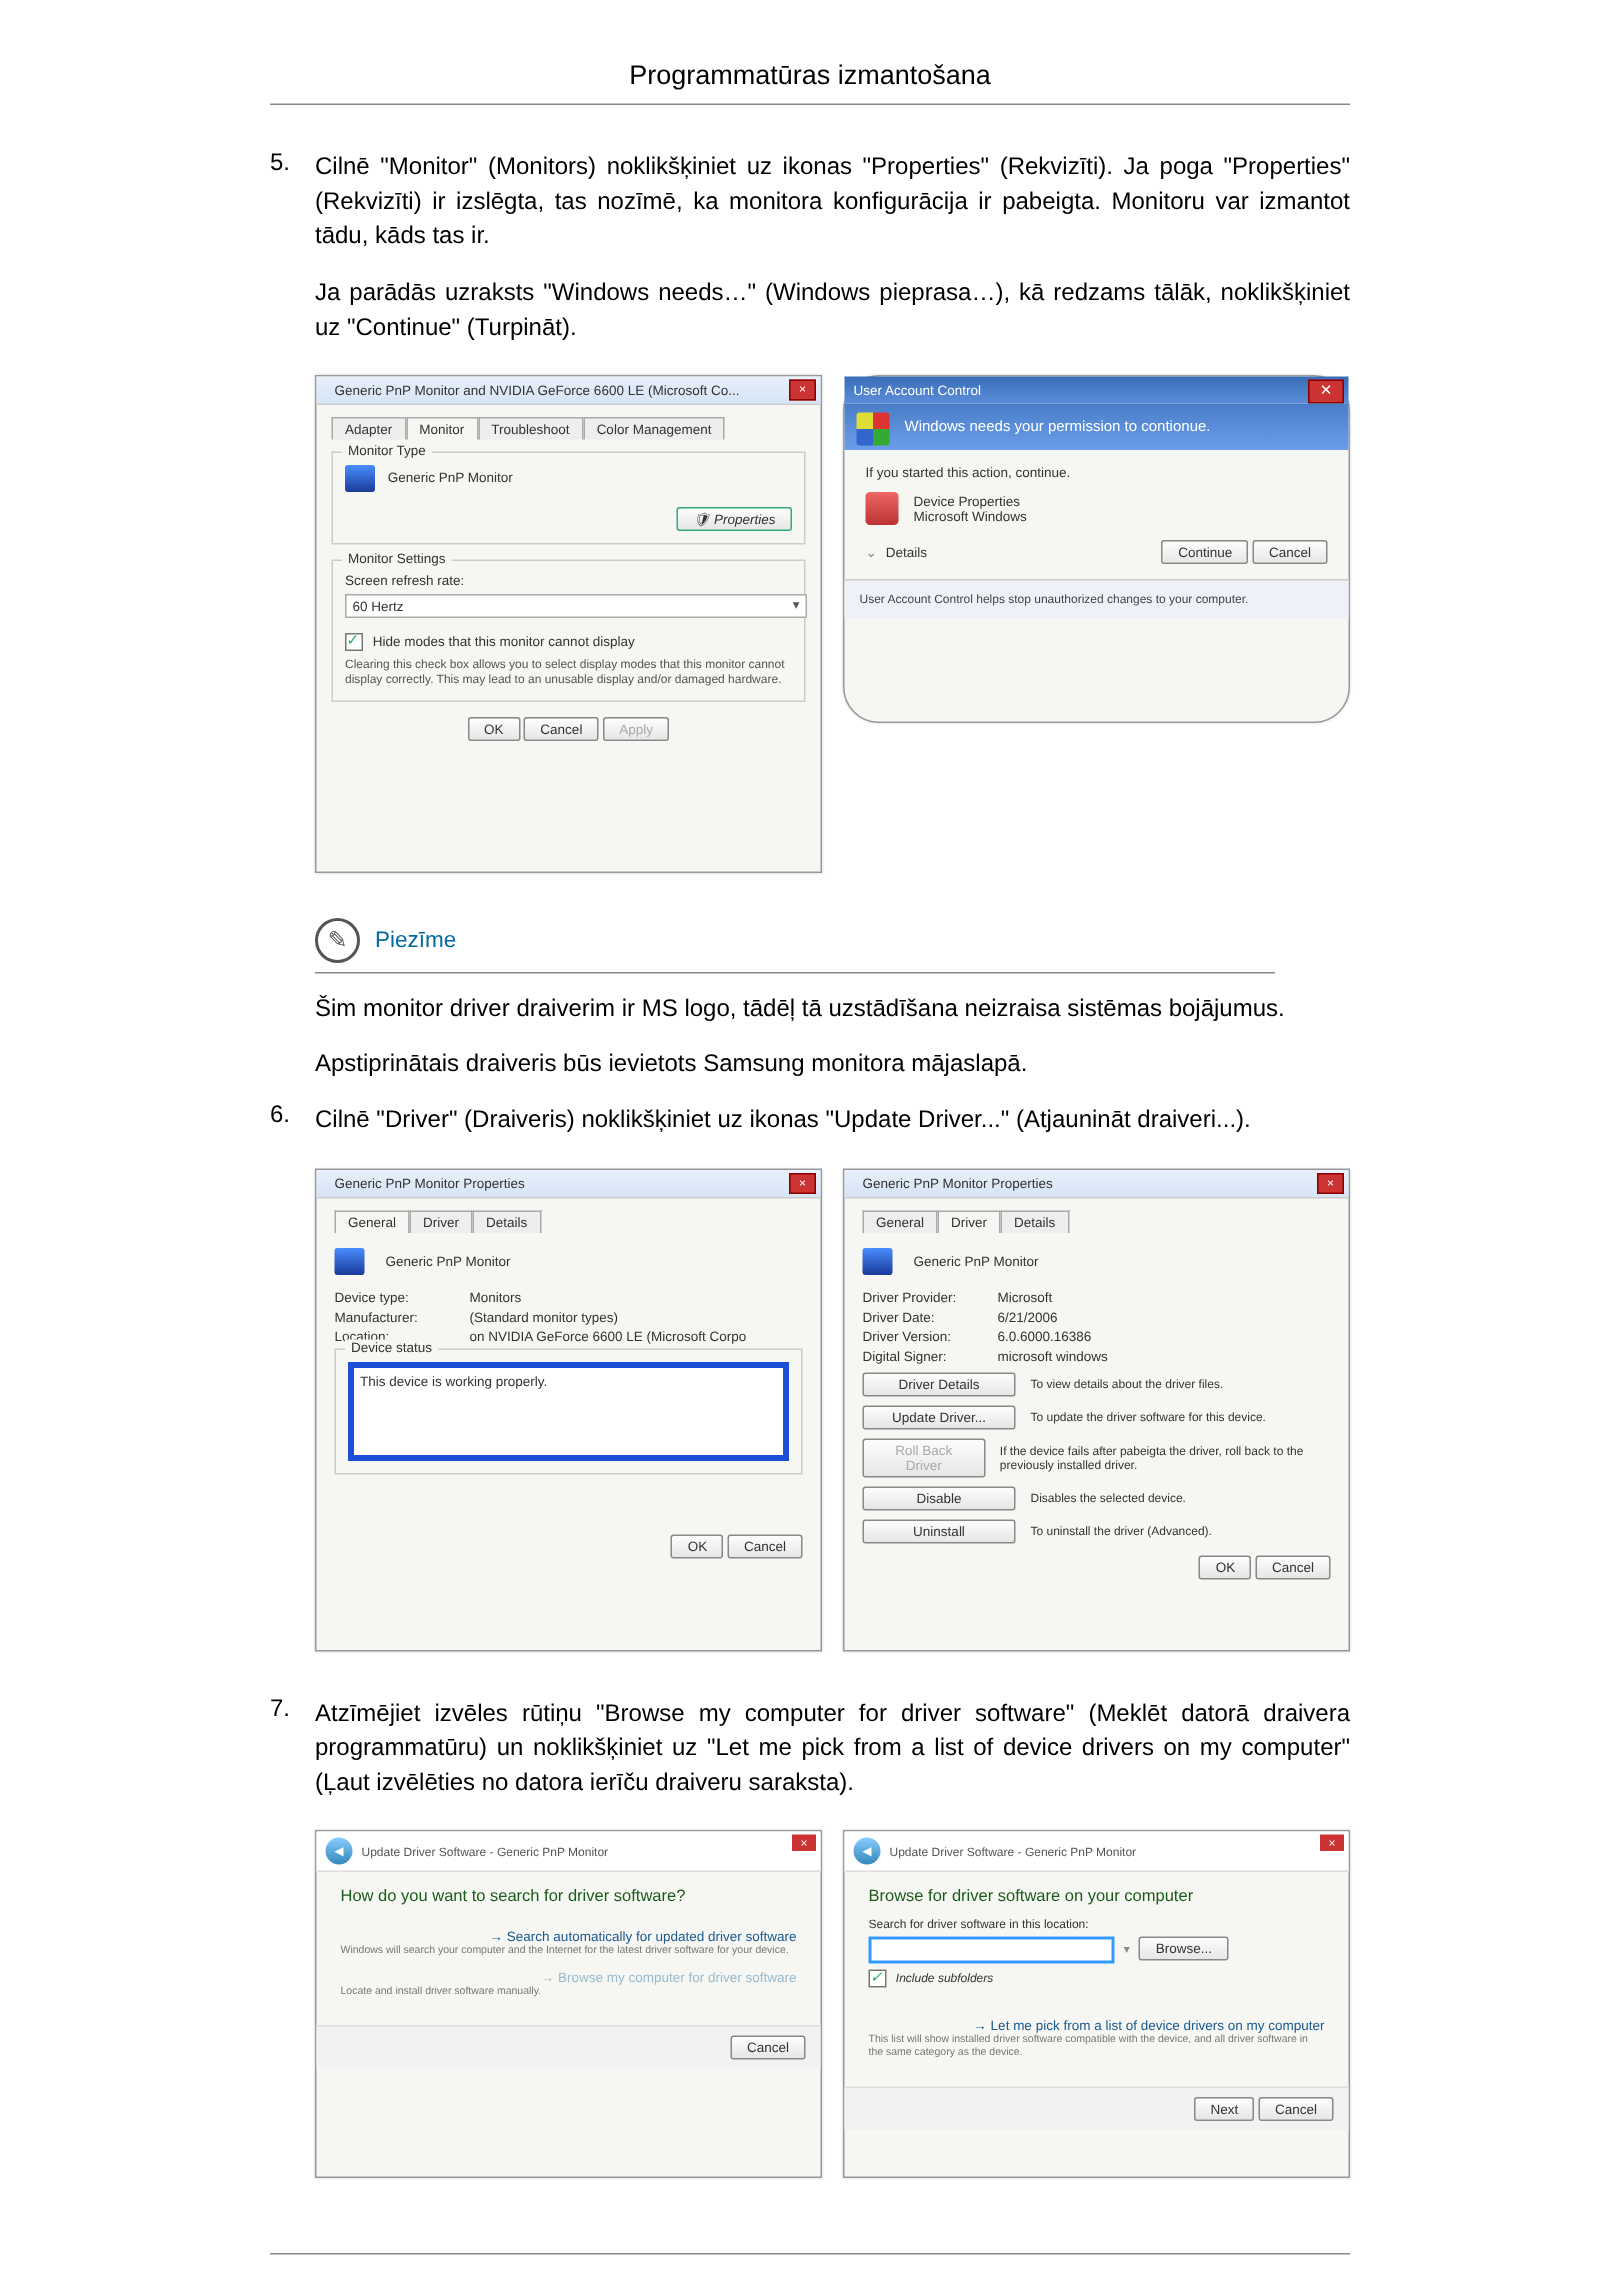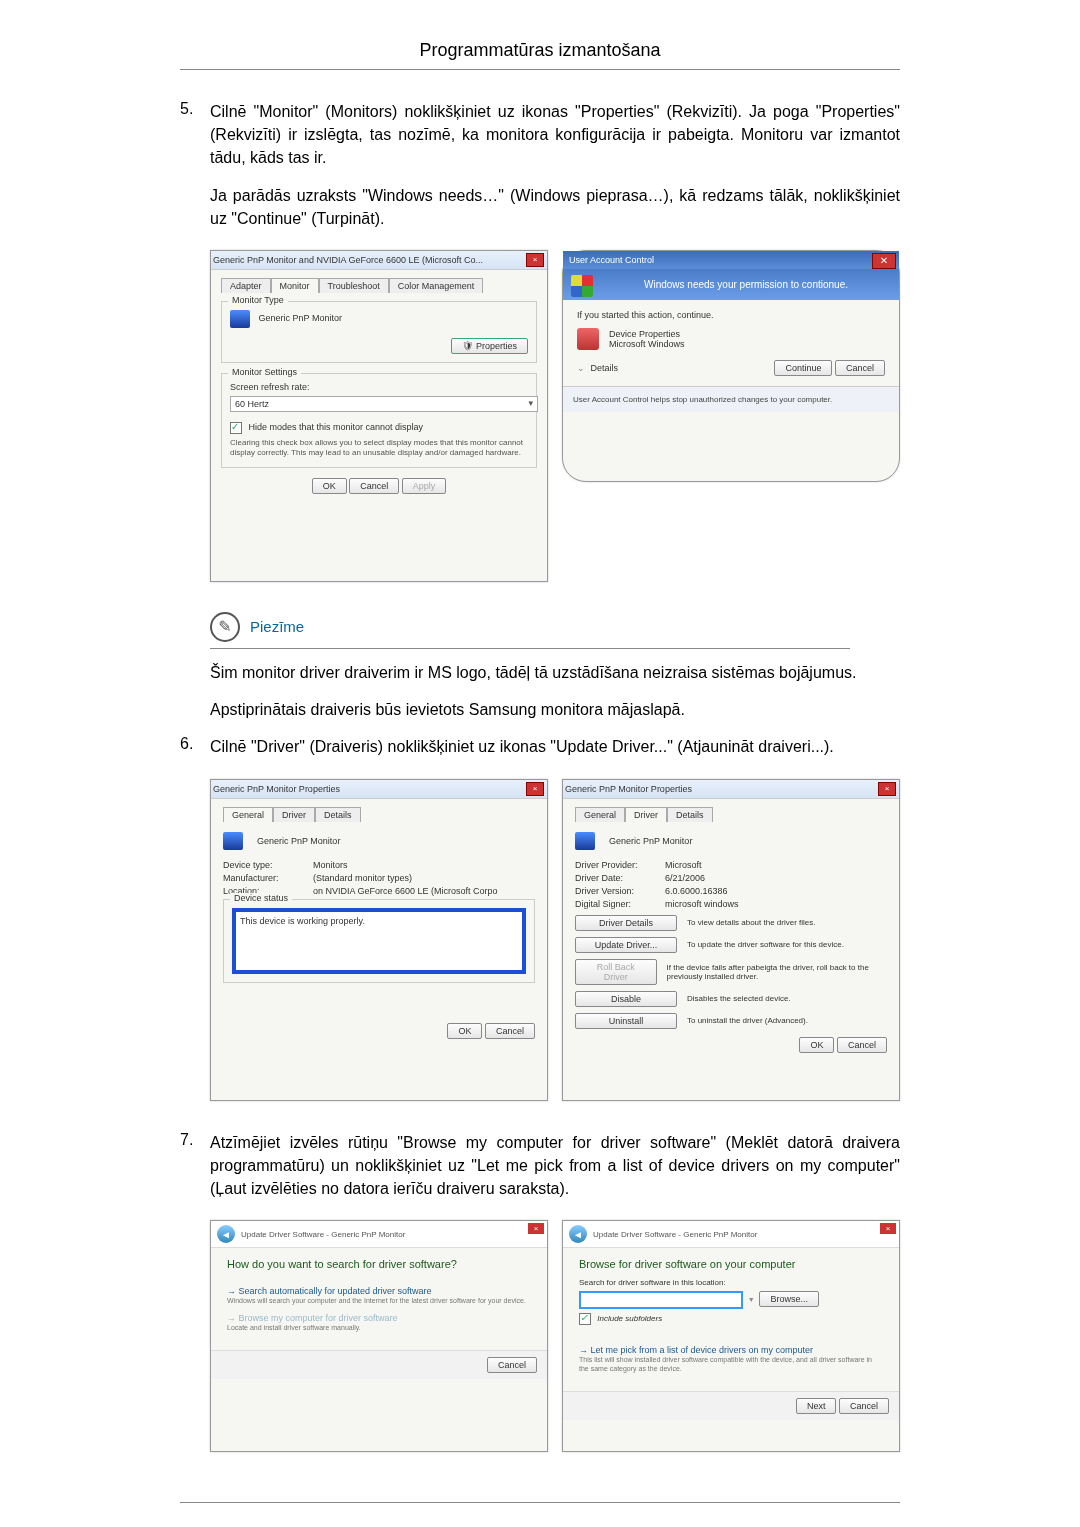--- a/index.html
+++ b/index.html
@@ -51,21 +51,21 @@
     font-size: 9px;
     color: #333;
     box-shadow: 0 0 2px rgba(0,0,0,0.2);
     position: relative;
     flex: 1;
   }
   
   .ss-monitor { width: 300px; height: 330px; }
   .ss-title {
     background: linear-gradient(#e8f0fb,#d6e4f5);
-    padding: 4px 2px;
+    padding: 4px 12px;
     font-size: 9px;
     border-bottom: 1px solid #ccc;
     position: relative;
   }
   .ss-close {
     position: absolute; right:3px; top:2px; background:#c33; color:#fff;
     width:16px; height:12px; text-align:center; line-height:12px; font-size:8px;
     border:1px solid #800;
   }
   .ss-body { padding: 8px 10px; }
@@ -104,21 +104,21 @@
     background: linear-gradient(#3a6db8,#5b8dd8);
     color:#fff; padding:4px 6px; font-size:9px; position:relative;
   }
   .uac-close {
     position:absolute; right:3px; top:2px; background:#c33; color:#fff;
     width:22px; height:14px; text-align:center; line-height:14px; font-size:10px;
     border:1px solid #800;
   }
   .uac-banner {
     background: linear-gradient(#4a7dc8,#6b9de8);
-    color:#fff; padding:10px 10px 10px 40px; font-size:10px; position:relative;text-align:center;
+    color:#fff; padding:10px 10px 10px 40px; font-size:10px; position:relative;
   }
   .uac-shield {
     position:absolute; left:8px; top:6px; width:22px; height:22px;
     background: conic-gradient(#d33 0 25%, #3a3 0 50%, #36c 0 75%, #dd3 0 100%);
     border-radius:2px;
   }
   .uac-body { padding:10px 14px; font-size:9px; }
   .uac-row { display:flex; align-items:center; gap:10px; margin:8px 0;}
   .uac-icon { width:22px; height:22px; background:linear-gradient(#e66,#b33); border-radius:3px; }
   .uac-footer { background:#eef2f8; padding:8px 10px; font-size:8px; color:#444; border-top:1px solid #ccc;}
@@ -142,21 +142,21 @@
   .status-box { border:4px solid #1d4ed8; background:#fff; height:50px; padding:4px; font-size:9px; }
   .driver-btn-row { display:flex; align-items:center; margin:6px 0; gap:10px; font-size:8px; }
   .driver-btn-row .btn { width:80px; text-align:center; }
   
   .ss-wiz { width:300px; height:230px; }
   .wiz-title { background:#fff; padding:4px 6px; font-size:8px; color:#555; border-bottom:1px solid #ddd; display:flex; align-items:center; gap:6px;}
   .wiz-back { width:18px;height:18px;border-radius:50%;background:linear-gradient(#8cf,#38b);display:flex;align-items:center;justify-content:center;color:#fff;font-size:10px;}
   .wiz-heading { color:#1a5a1a; font-size:11px; padding:10px 16px 4px 16px; }
   .wiz-body { padding:4px 16px 10px 16px; font-size:8px; }
   .wiz-option { margin:8px 0; }
-  .wiz-opt-title { color:#1a5a90; font-size:9px; }
+  .wiz-opt-title { color:#1a5a90; font-size:9px;text-align:right; }
   .wiz-opt-sub { color:#777; font-size:7px; line-height:1.3; }
   .wiz-input { border:1px solid #999; background:#fff; width:160px; height:14px; display:inline-block; vertical-align:middle;}
   .wiz-input.hl { border:2px solid #39f; }
   .wiz-btn-row { text-align:right; padding:6px 10px; border-top:1px solid #ddd; background:#f2f2f2;}
   .wiz-close { position:absolute; right:3px; top:2px; background:#c33; color:#fff;width:16px;height:11px;text-align:center;line-height:11px;font-size:8px;}
   .page-footer { border-top:1px solid #888; margin-top:50px; }
 </style>
 </head>
 <body>
 
@@ -183,21 +183,21 @@
           <div class="tab">Adapter</div>
           <div class="tab active">Monitor</div>
           <div class="tab">Troubleshoot</div>
           <div class="tab">Color Management</div>
         </div>
         <div class="groupbox">
           <span class="group-title">Monitor Type</span>
           <span class="monitor-icon"></span>
           <span>Generic PnP Monitor</span>
           <div style="text-align:right;margin-top:10px;">
-            <span class="btn" style="border-color:#3a7;">🛡 <span>Properties</span></span>
+            <span class="btn" style="border-color:#3a7;font-style:italic;">🛡 <span>Properties</span></span>
           </div>
         </div>
         <div class="groupbox">
           <span class="group-title">Monitor Settings</span>
           <div style="margin-bottom:4px;">Screen refresh rate:</div>
           <div class="select-mock">60 Hertz</div>
           <div style="margin-top:10px;">
             <span class="checkbox-mock"></span>
             <span>Hide modes that this monitor cannot display</span>
           </div>

